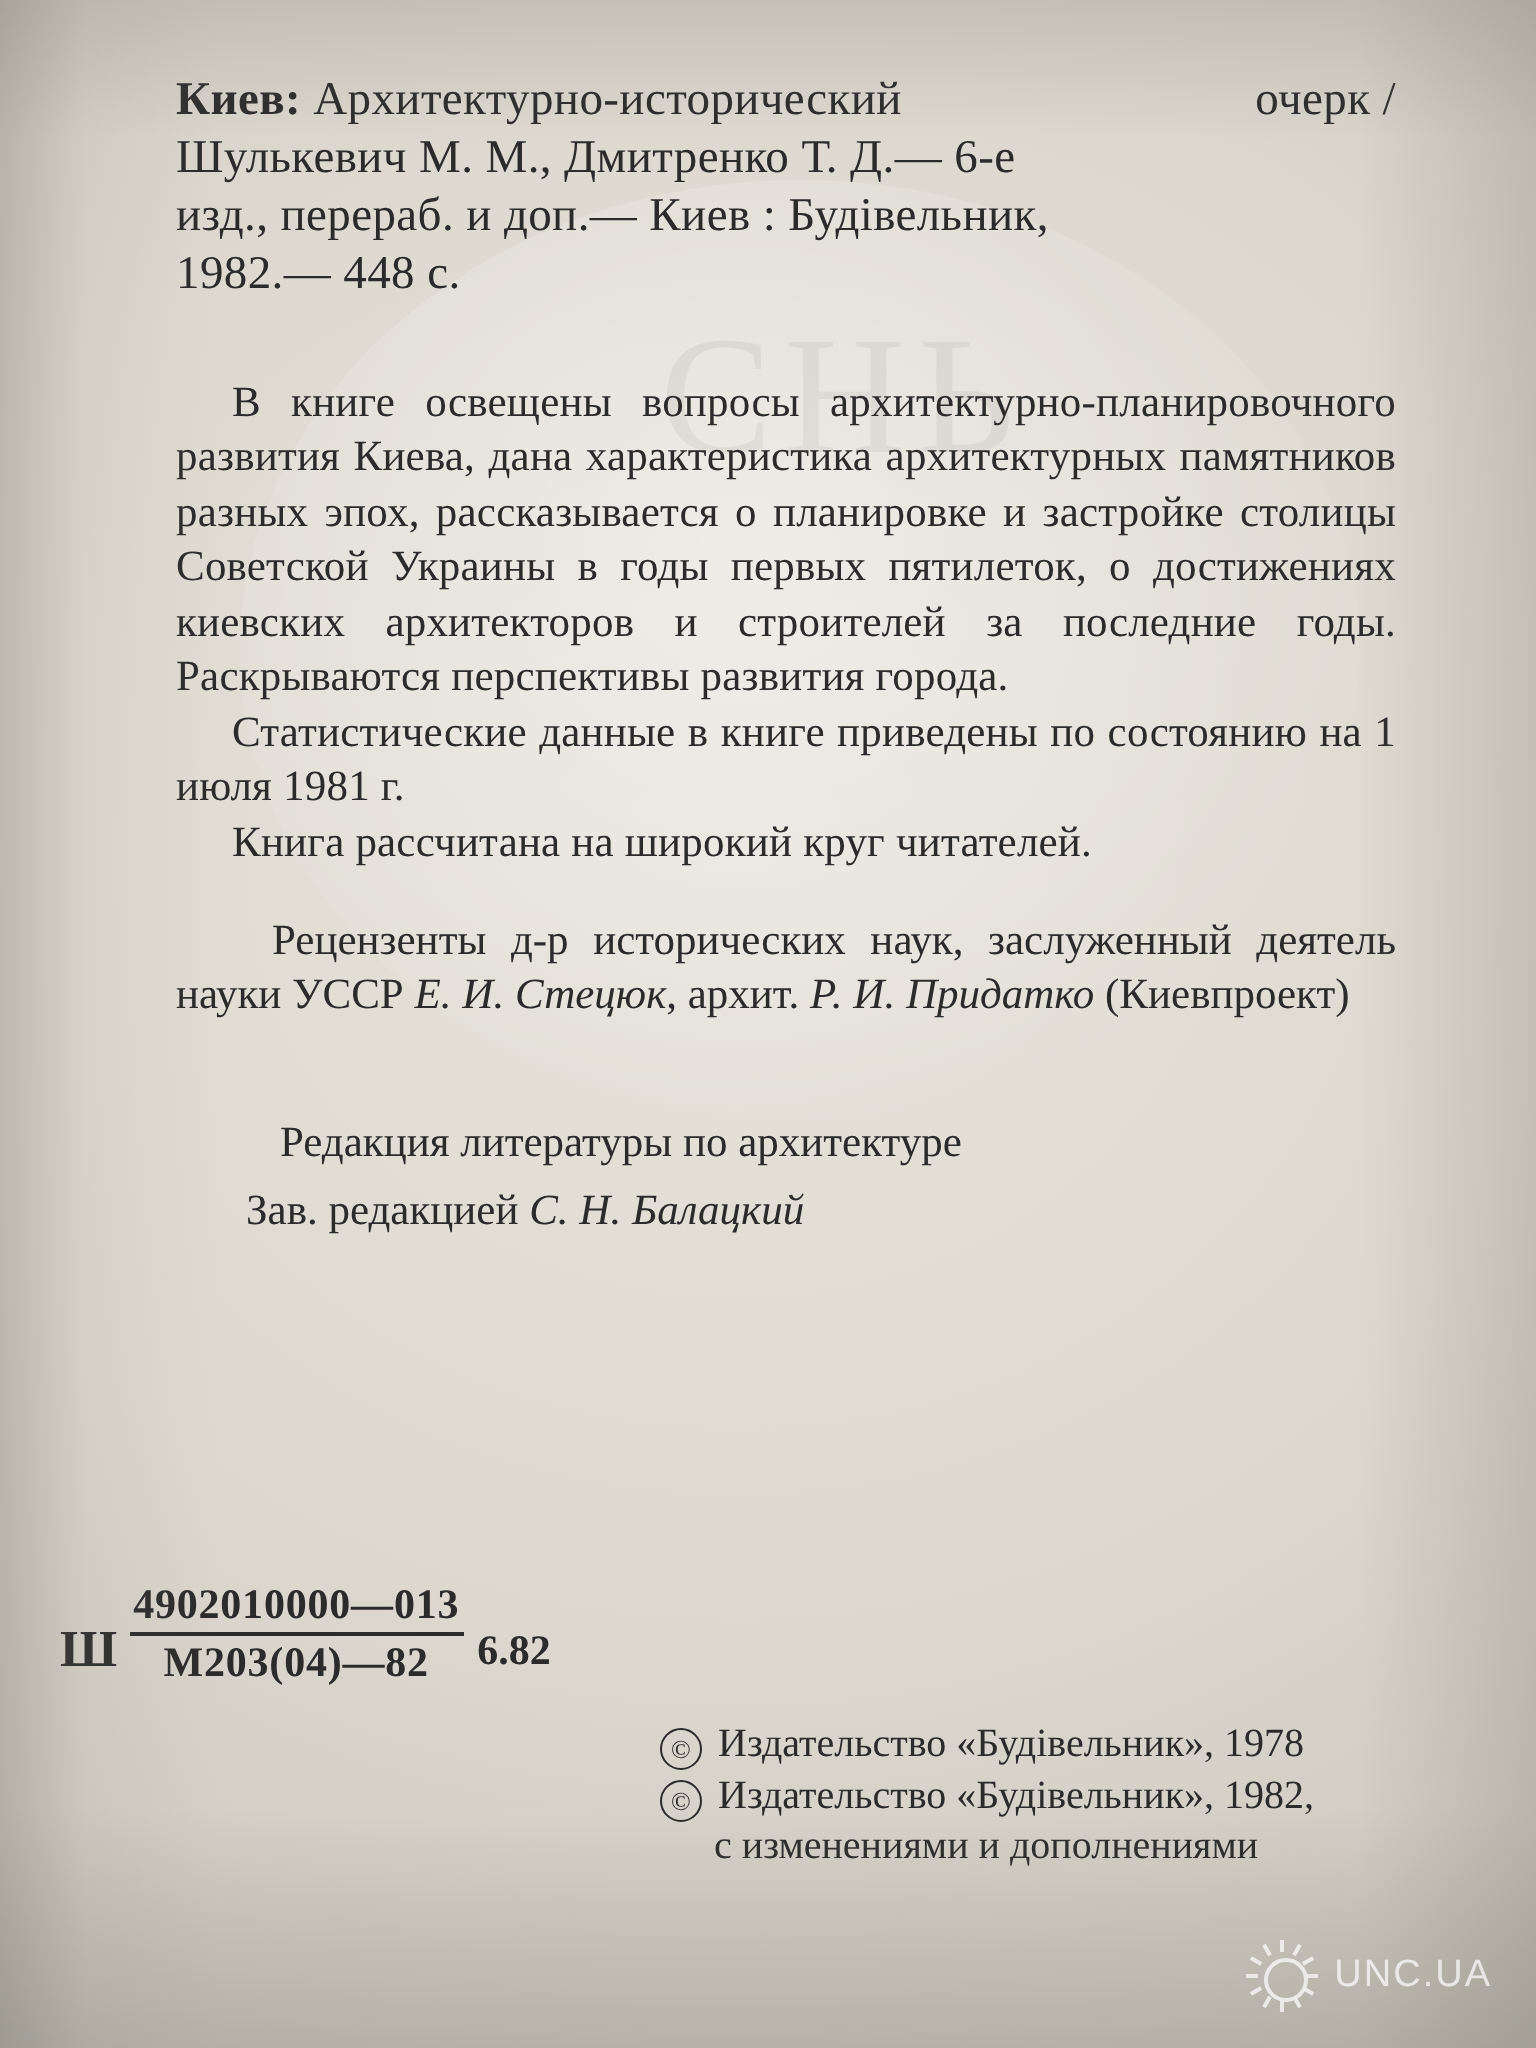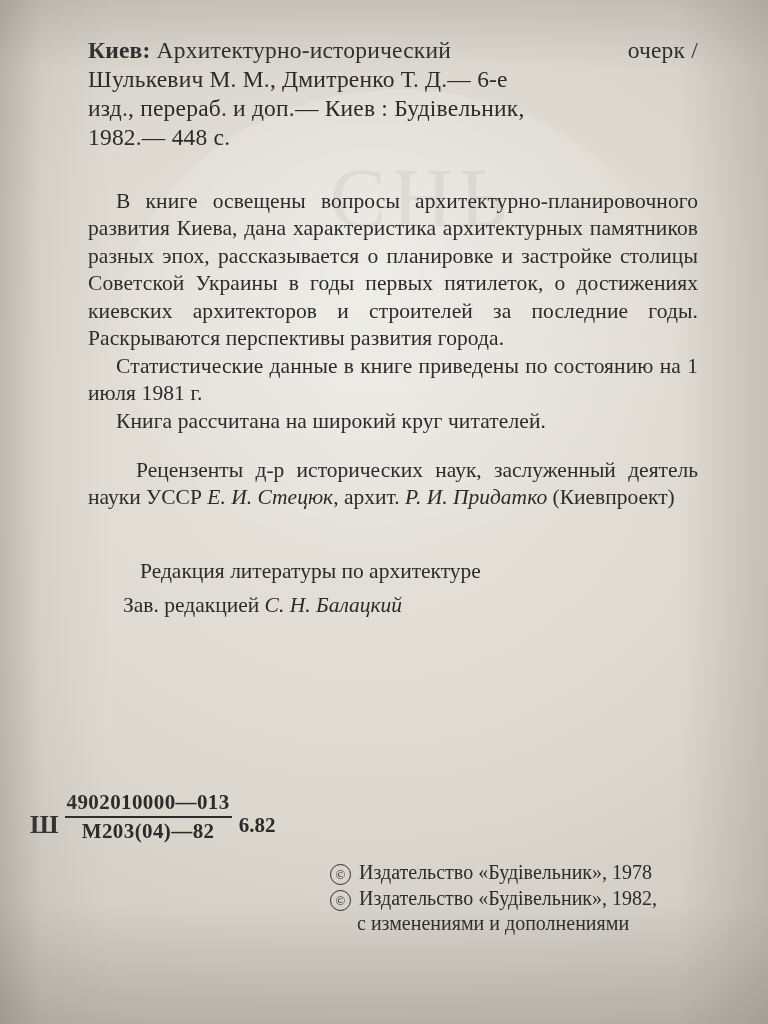--- a/index.html
+++ b/index.html
@@ -279,14 +279,32 @@
         <span class="csym">©</span>
         <span>Издательство «Будівельник», 1982,</span>
       </div>
       <div class="last">с изменениями и дополнениями</div>
     </div>
 
   </div>
 
   <div class="vignette"></div>
 
+  <div id="watermark">
+    <span class="sun">
+      <span class="ring"></span>
+      <i style="transform:rotate(0deg)"></i>
+      <i style="transform:rotate(30deg)"></i>
+      <i style="transform:rotate(60deg)"></i>
+      <i style="transform:rotate(90deg)"></i>
+      <i style="transform:rotate(120deg)"></i>
+      <i style="transform:rotate(150deg)"></i>
+      <i style="transform:rotate(180deg)"></i>
+      <i style="transform:rotate(210deg)"></i>
+      <i style="transform:rotate(240deg)"></i>
+      <i style="transform:rotate(270deg)"></i>
+      <i style="transform:rotate(300deg)"></i>
+      <i style="transform:rotate(330deg)"></i>
+    </span>
+    <span class="wm-text">UNC.UA</span>
+  </div>
 
 </div>
 
 </body></html>

